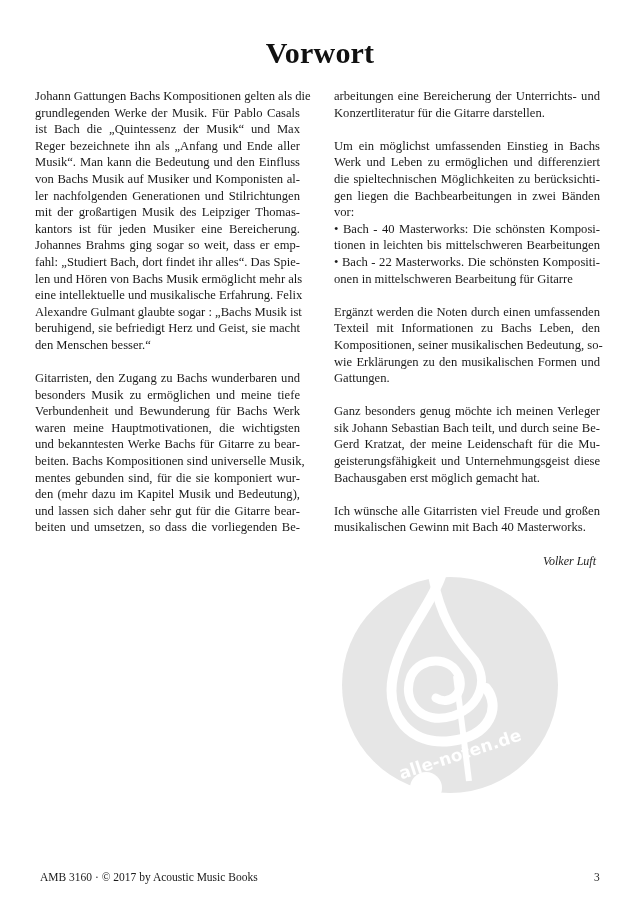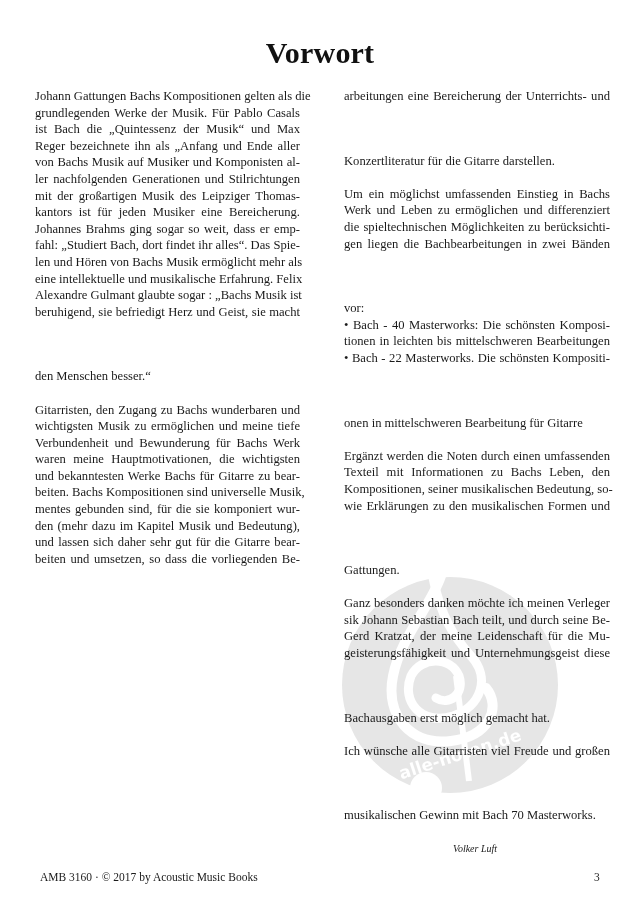--- a/index.html
+++ b/index.html
@@ -30,41 +30,40 @@
     .column {
       position: absolute;
       top: 88px;
       width: 265px;
       font-size: 12.6px;
       line-height: 16.6px;
       text-align: justify;
       hyphens: manual;
     }
     .col-left { left: 35px; }
-    .col-right { left: 344px; width: 266px; }
+    .col-right { left: 334px; width: 266px; }
     .para {
       margin: 0 0 16.6px 0;
     }
     .line {
       display: block;
       text-align: justify;
       text-align-last: justify;
       white-space: nowrap;
       height: 16.6px;
     }
     .line.last {
       text-align-last: left;
-      margin-top: 48px;
     }
     .signature {
-      text-align: center;
+      text-align: right;
       font-style: italic;
       margin-top: 0;
       padding-right: 4px;
-      font-size: 10px;
+      font-size: 12px;
     }
     .watermark {
       position: absolute;
       left: 341px;
       top: 576px;
       width: 218px;
       height: 218px;
       pointer-events: none;
     }
     .footer-left {
@@ -103,35 +102,36 @@
     <circle cx="109" cy="109" r="108" fill="#e6e6e6" mask="url(#clefmask)"></circle>
   </svg>
 </div>
 
 <div class="column col-left">
   <div class="para">
     <span class="line">Johann Gattungen Bachs Kompositionen gelten als die</span>
     <span class="line">grundlegenden Werke der Musik. Für Pablo Casals</span>
     <span class="line">ist Bach die „Quintessenz der Musik“ und Max</span>
     <span class="line">Reger bezeichnete ihn als „Anfang und Ende aller</span>
+    <span class="line">Musik“. Man kann die Bedeutung und den Einfluss</span>
     <span class="line">von Bachs Musik auf Musiker und Komponisten al-</span>
     <span class="line">ler nachfolgenden Generationen und Stilrichtungen</span>
     <span class="line">mit der großartigen Musik des Leipziger Thomas-</span>
     <span class="line">kantors ist für jeden Musiker eine Bereicherung.</span>
     <span class="line">Johannes Brahms ging sogar so weit, dass er emp-</span>
     <span class="line">fahl: „Studiert Bach, dort findet ihr alles“. Das Spie-</span>
     <span class="line">len und Hören von Bachs Musik ermöglicht mehr als</span>
     <span class="line">eine intellektuelle und musikalische Erfahrung. Felix</span>
     <span class="line">Alexandre Gulmant glaubte sogar : „Bachs Musik ist</span>
     <span class="line">beruhigend, sie befriedigt Herz und Geist, sie macht</span>
     <span class="line last">den Menschen besser.“</span>
   </div>
   <div class="para">
     <span class="line">Gitarristen, den Zugang zu Bachs wunderbaren und</span>
-    <span class="line">wichtigsten Musik zu ermöglichen und meine tiefe</span>
+    <span class="line">besonders Musik zu ermöglichen und meine tiefe</span>
     <span class="line">Verbundenheit und Bewunderung für Bachs Werk</span>
     <span class="line">waren meine Hauptmotivationen, die wichtigsten</span>
     <span class="line">und bekanntesten Werke Bachs für Gitarre zu bear-</span>
     <span class="line">beiten. Bachs Kompositionen sind universelle Musik,</span>
     <span class="line">mentes gebunden sind, für die sie komponiert wur-</span>
     <span class="line">den (mehr dazu im Kapitel Musik und Bedeutung),</span>
     <span class="line">und lassen sich daher sehr gut für die Gitarre bear-</span>
     <span class="line">beiten und umsetzen, so dass die vorliegenden Be-</span>
   </div>
 </div>
@@ -153,27 +153,27 @@
     <span class="line last">onen in mittelschweren Bearbeitung für Gitarre</span>
   </div>
   <div class="para">
     <span class="line">Ergänzt werden die Noten durch einen umfassenden</span>
     <span class="line">Texteil mit Informationen zu Bachs  Leben, den</span>
     <span class="line">Kompositionen, seiner musikalischen Bedeutung, so-</span>
     <span class="line">wie Erklärungen zu den musikalischen Formen und</span>
     <span class="line last">Gattungen.</span>
   </div>
   <div class="para">
-    <span class="line">Ganz besonders danken möchte ich meinen Verleger</span>
+    <span class="line">Ganz besonders genug möchte ich meinen Verleger</span>
     <span class="line">sik Johann Sebastian Bach teilt, und durch seine Be-</span>
     <span class="line">Gerd Kratzat, der meine Leidenschaft für die Mu-</span>
     <span class="line">geisterungsfähigkeit und Unternehmungsgeist diese</span>
     <span class="line last">Bachausgaben erst möglich gemacht hat.</span>
   </div>
   <div class="para">
     <span class="line">Ich wünsche alle Gitarristen viel Freude und großen</span>
-    <span class="line last">musikalischen Gewinn mit Bach 70 Masterworks.</span>
+    <span class="line last">musikalischen Gewinn mit Bach 40 Masterworks.</span>
   </div>
   <div class="signature">Volker Luft</div>
 </div>
 
 <div class="footer-left">AMB 3160 · © 2017 by Acoustic Music Books</div>
 <div class="footer-right">3</div>
 
 </body></html>

